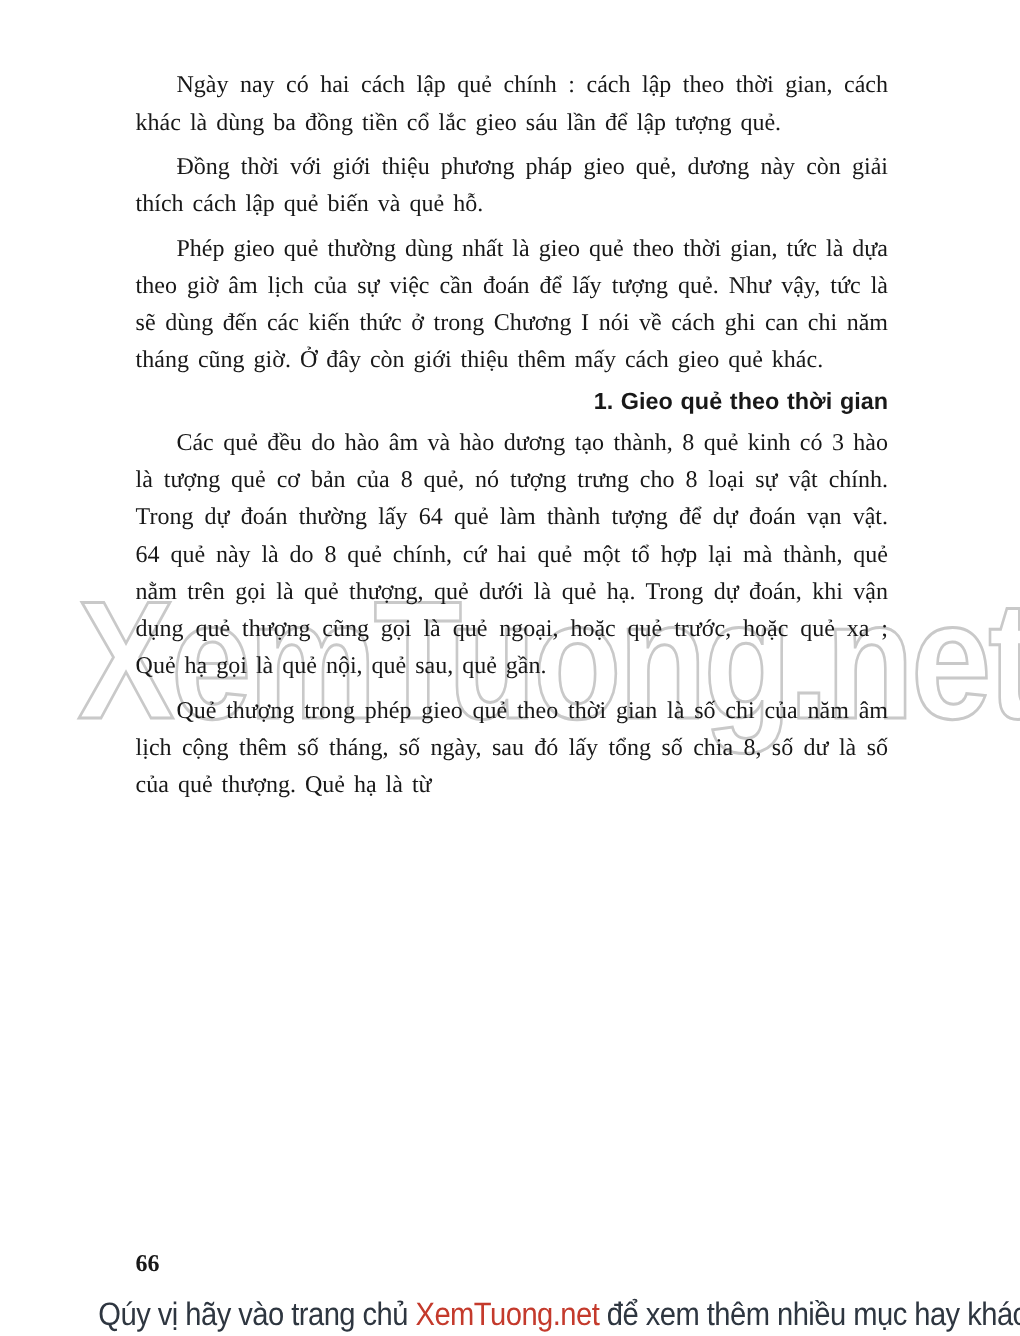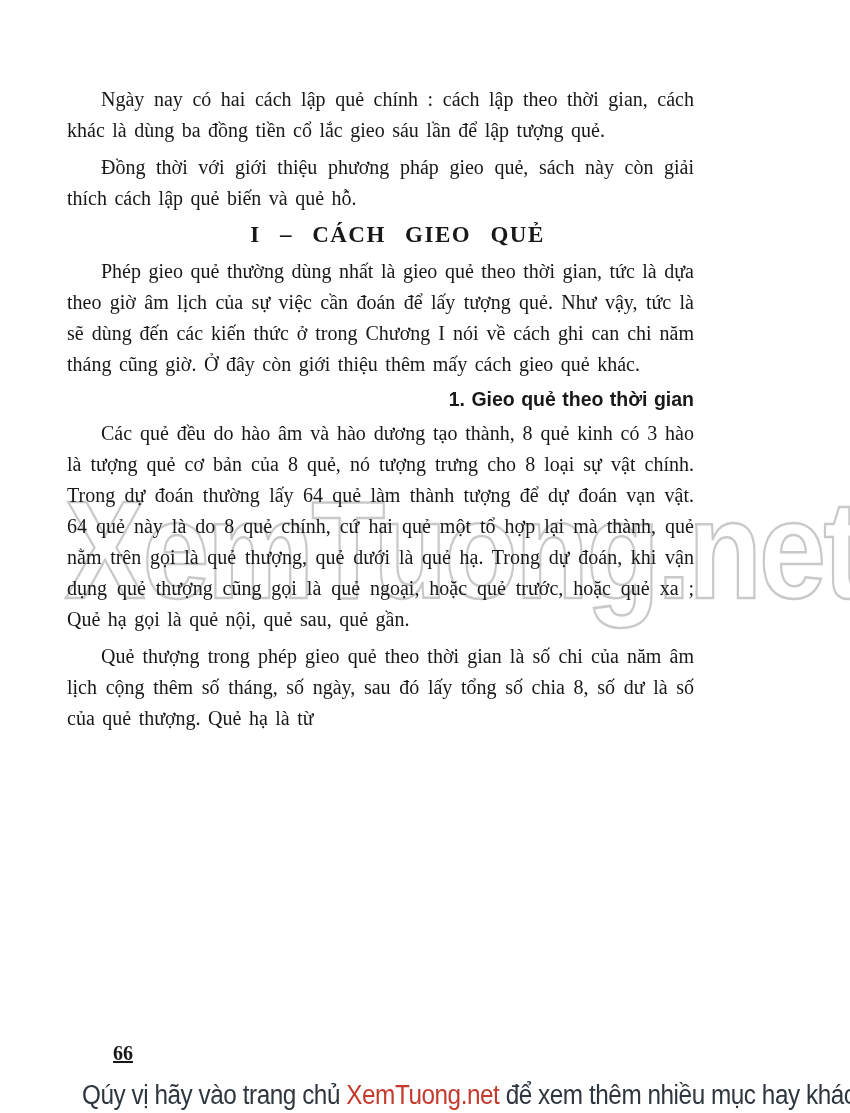--- a/index.html
+++ b/index.html
@@ -35,23 +35,23 @@
     line-height: 160px;
     letter-spacing: -3px;
     color: transparent;
     -webkit-text-stroke: 2.5px #c9c9c9;
     transform: scaleX(0.86);
     transform-origin: center;
   }
   .content {
     position: relative;
     z-index: 1;
-    margin-left: 67px;
+    margin-left: 113px;
     width: 627px;
-    padding-top: 84px;
+    padding-top: 56px;
     font-size: 20px;
     line-height: 31px;
     text-align: justify;
     word-spacing: 2.5px;
   }
   .content p {
     margin: 6px 0 0 0;
     text-indent: 34px;
   }
   .content p:first-child {
@@ -80,21 +80,20 @@
   }
   .page-number {
     position: absolute;
     left: 113px;
     top: 1042px;
     z-index: 1;
     font-family: "Liberation Serif", serif;
     font-size: 20px;
     font-weight: 600;
     color: #181818;
-    text-decoration: underline;
   }
   .footer {
     position: absolute;
     bottom: 2px;
     left: 0;
     width: 850px;
     text-align: center;
     z-index: 2;
     margin-left: 39px;
   }
@@ -118,23 +117,22 @@
 <body>
 
 <div class="page">
 
   <div class="watermark">
     <span>XemTuong.net</span>
   </div>
 
   <div class="content">
     <p>Ngày nay có hai cách lập quẻ chính : cách lập theo thời gian, cách khác là dùng ba đồng tiền cổ lắc gieo sáu lần để lập tượng quẻ.</p>
-    <p>Đồng thời với giới thiệu phương pháp gieo quẻ, sách này còn giải thích cách lập quẻ biến và quẻ hỗ.</p>
+    <p>Đồng thời với giới thiệu phương pháp gieo quẻ, dương này còn giải thích cách lập quẻ biến và quẻ hỗ.</p>
 
-    <p class="chapter-heading">I – CÁCH GIEO QUẺ</p>
 
     <p>Phép gieo quẻ thường dùng nhất là gieo quẻ theo thời gian, tức là dựa theo giờ âm lịch của sự việc cần đoán để lấy tượng quẻ. Như vậy, tức là sẽ dùng đến các kiến thức ở trong Chương I nói về cách ghi can chi năm tháng cũng giờ. Ở đây còn giới thiệu thêm mấy cách gieo quẻ khác.</p>
 
     <p class="sub-heading">1. Gieo quẻ theo thời gian</p>
 
     <p>Các quẻ đều do hào âm và hào dương tạo thành, 8 quẻ kinh có 3 hào là tượng quẻ cơ bản của 8 quẻ, nó tượng trưng cho 8 loại sự vật chính. Trong dự đoán thường lấy 64 quẻ làm thành tượng để dự đoán vạn vật. 64 quẻ này là do 8 quẻ chính, cứ hai quẻ một tổ hợp lại mà thành, quẻ nằm trên gọi là quẻ thượng, quẻ dưới là quẻ hạ. Trong dự đoán, khi vận dụng quẻ thượng cũng gọi là quẻ ngoại, hoặc quẻ trước, hoặc quẻ xa ; Quẻ hạ gọi là quẻ nội, quẻ sau, quẻ gần.</p>
     <p>Quẻ thượng trong phép gieo quẻ theo thời gian là số chi của năm âm lịch cộng thêm số tháng, số ngày, sau đó lấy tổng số chia 8, số dư là số của quẻ thượng. Quẻ hạ là từ</p>
   </div>
 
   <div class="page-number">66</div>

